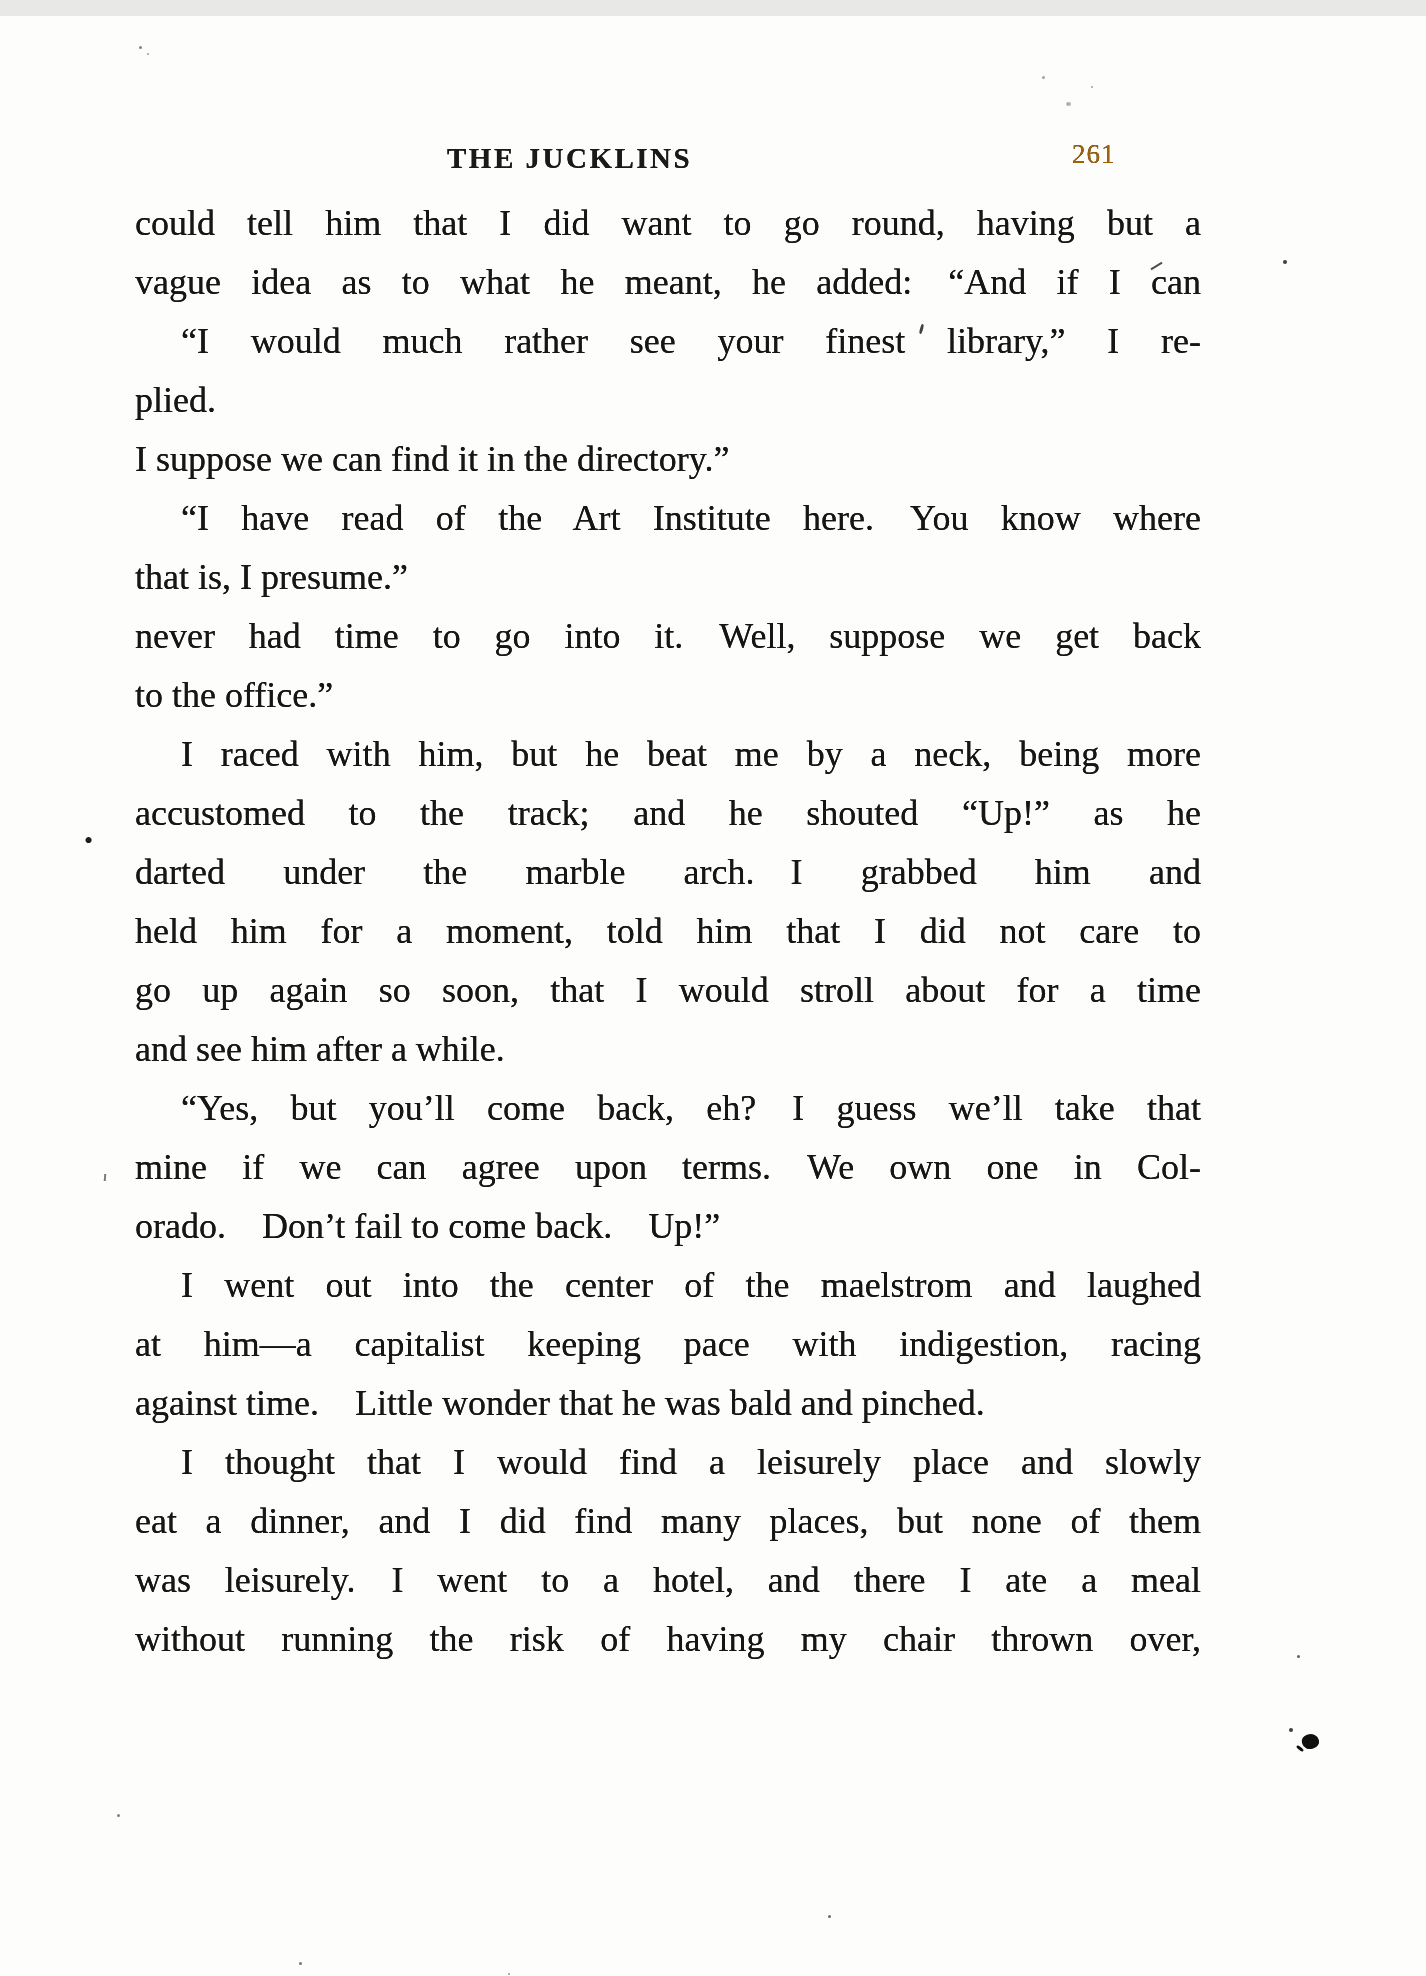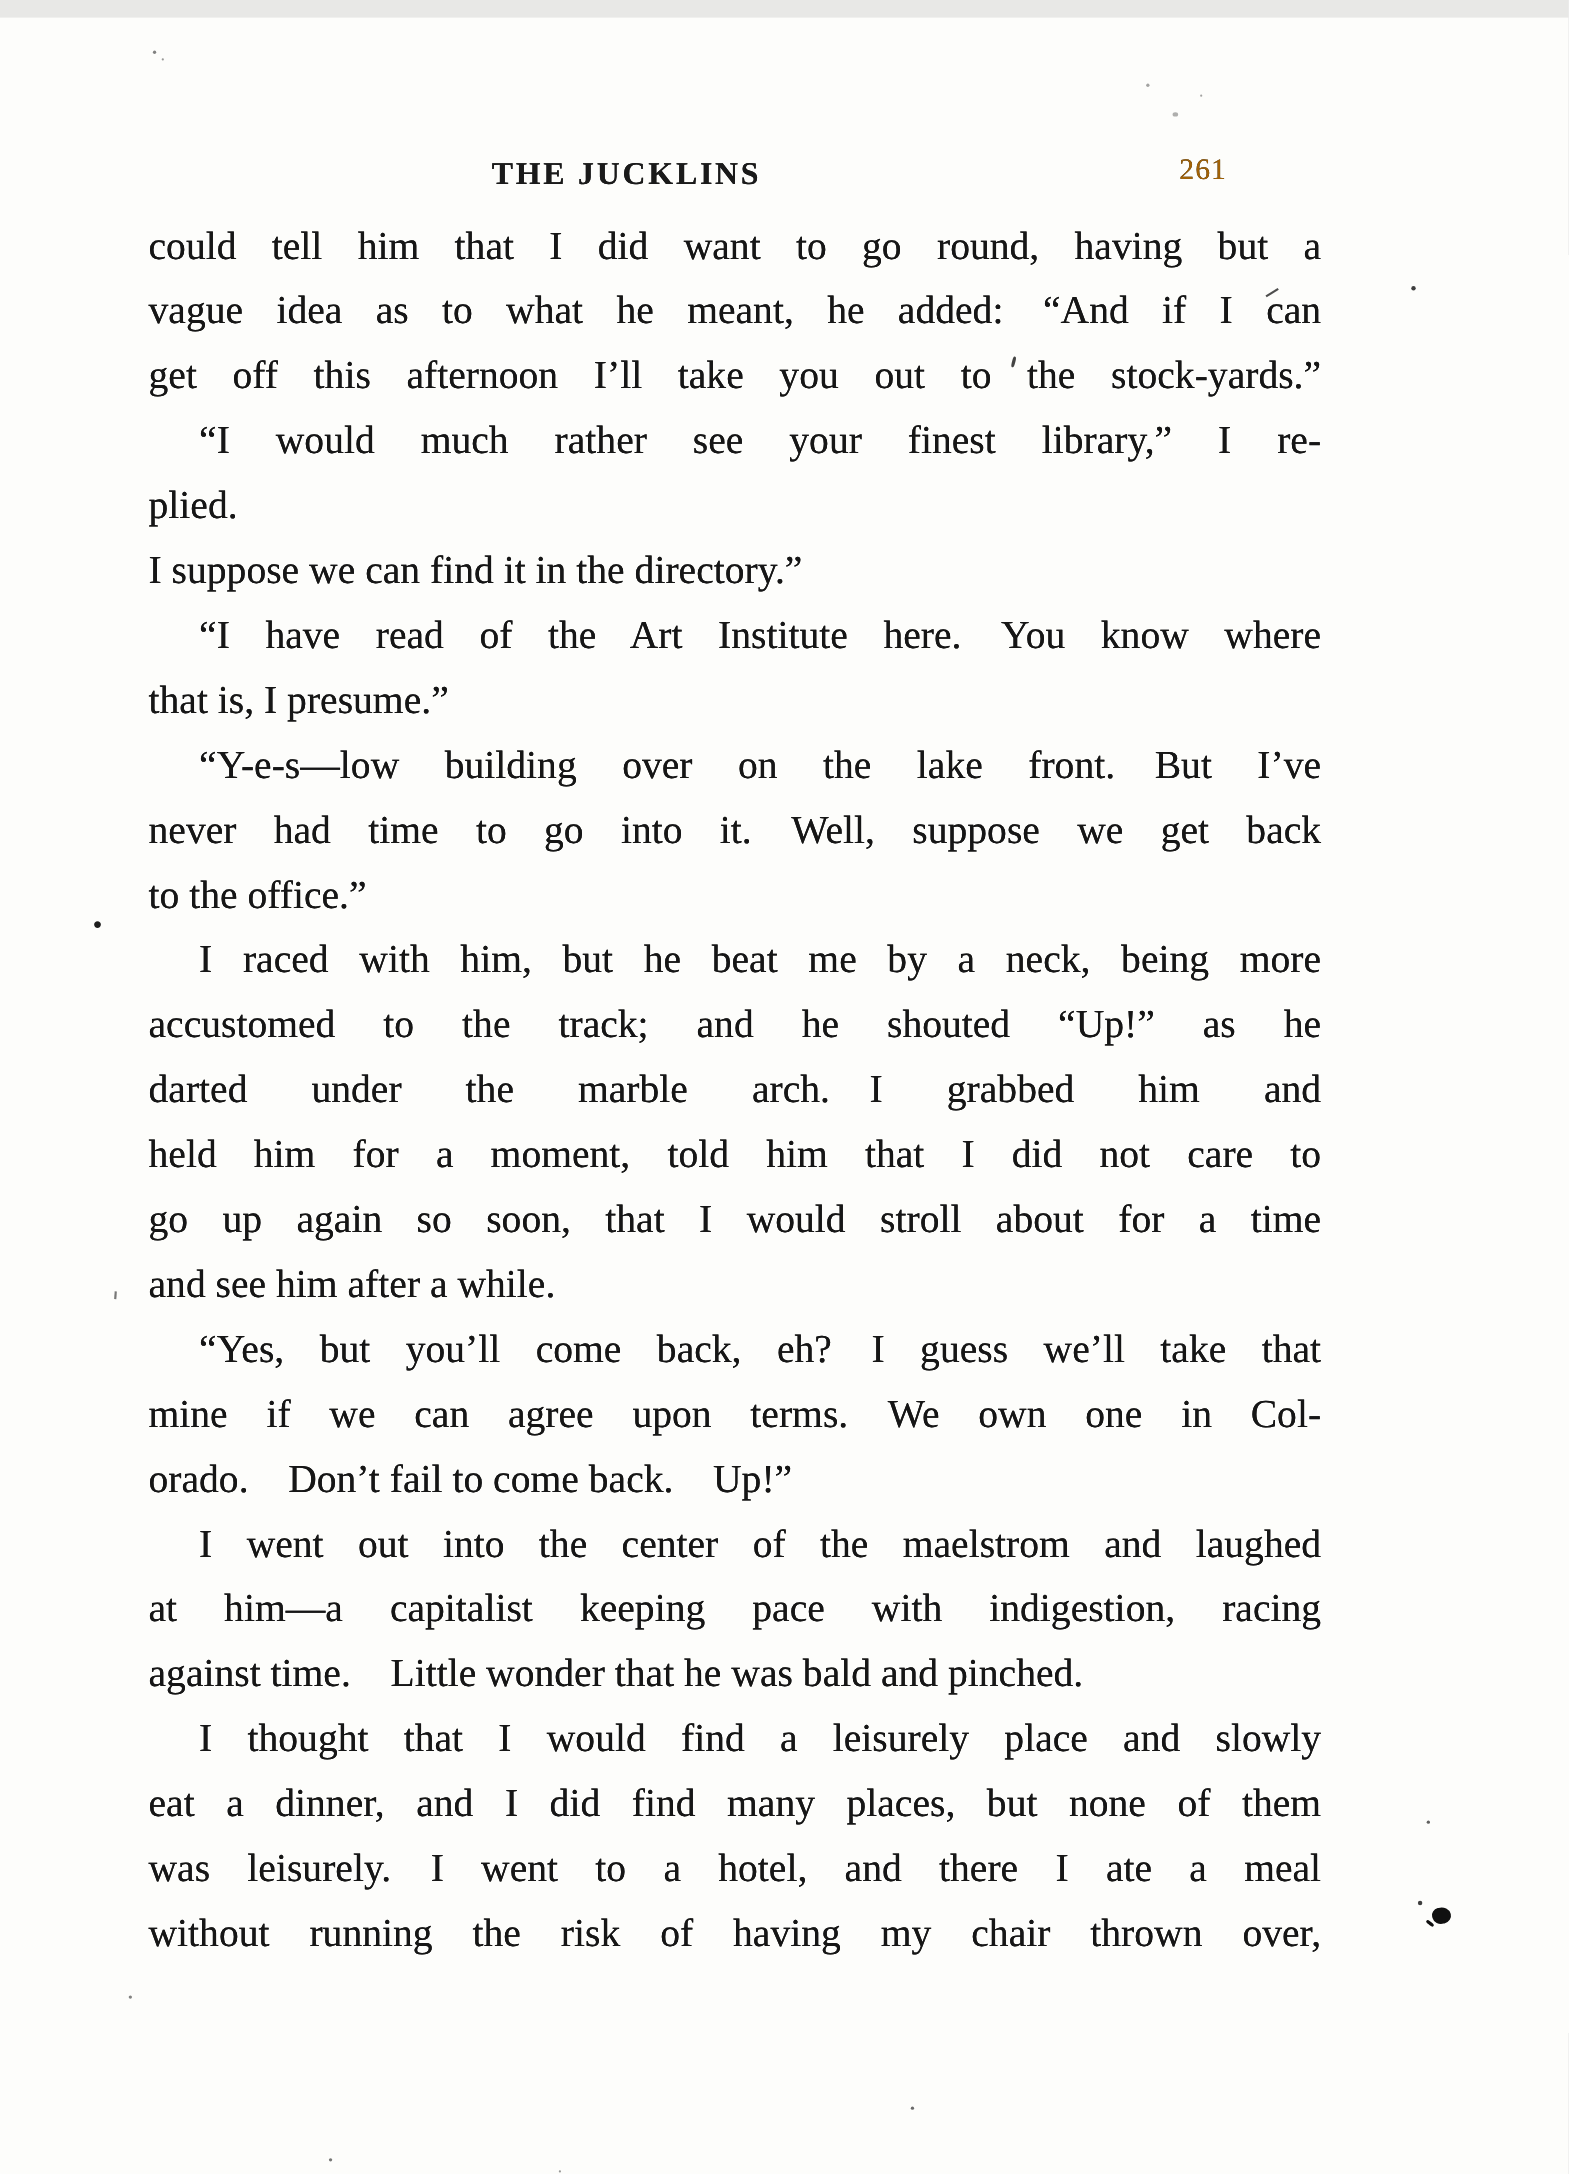--- a/index.html
+++ b/index.html
@@ -94,27 +94,25 @@
 
   <div class="header-title">THE JUCKLINS</div>
 
   <div class="page-number">261</div>
 
   <div class="margin-bullet">•</div>
 
   <div class="text-block" id="text-block">
       <div class="line">could tell him that I did want to go round, having but a</div>
       <div class="line">vague idea as to what he meant, he added: “And if I can</div>
-      <div class="line">get off this afternoon I’ll take you out to the stock-yards.”</div>
       <div class="line indent">“I would much rather see your finest library,” I re-</div>
       <div class="line last">plied.</div>
       <div class="line last">I suppose we can find it in the directory.”</div>
       <div class="line indent">“I have read of the Art Institute here. You know where</div>
       <div class="line last">that is, I presume.”</div>
-      <div class="line indent">“Y-e-s—low building over on the lake front. But I’ve</div>
       <div class="line">never had time to go into it. Well, suppose we get back</div>
       <div class="line last">to the office.”</div>
       <div class="line indent">I raced with him, but he beat me by a neck, being more</div>
       <div class="line">accustomed to the track; and he shouted “Up!” as he</div>
       <div class="line">darted under the marble arch. I grabbed him and</div>
       <div class="line">held him for a moment, told him that I did not care to</div>
       <div class="line">go up again so soon, that I would stroll about for a time</div>
       <div class="line last">and see him after a while.</div>
       <div class="line indent">“Yes, but you’ll come back, eh? I guess we’ll take that</div>
       <div class="line">mine if we can agree upon terms. We own one in Col-</div>

